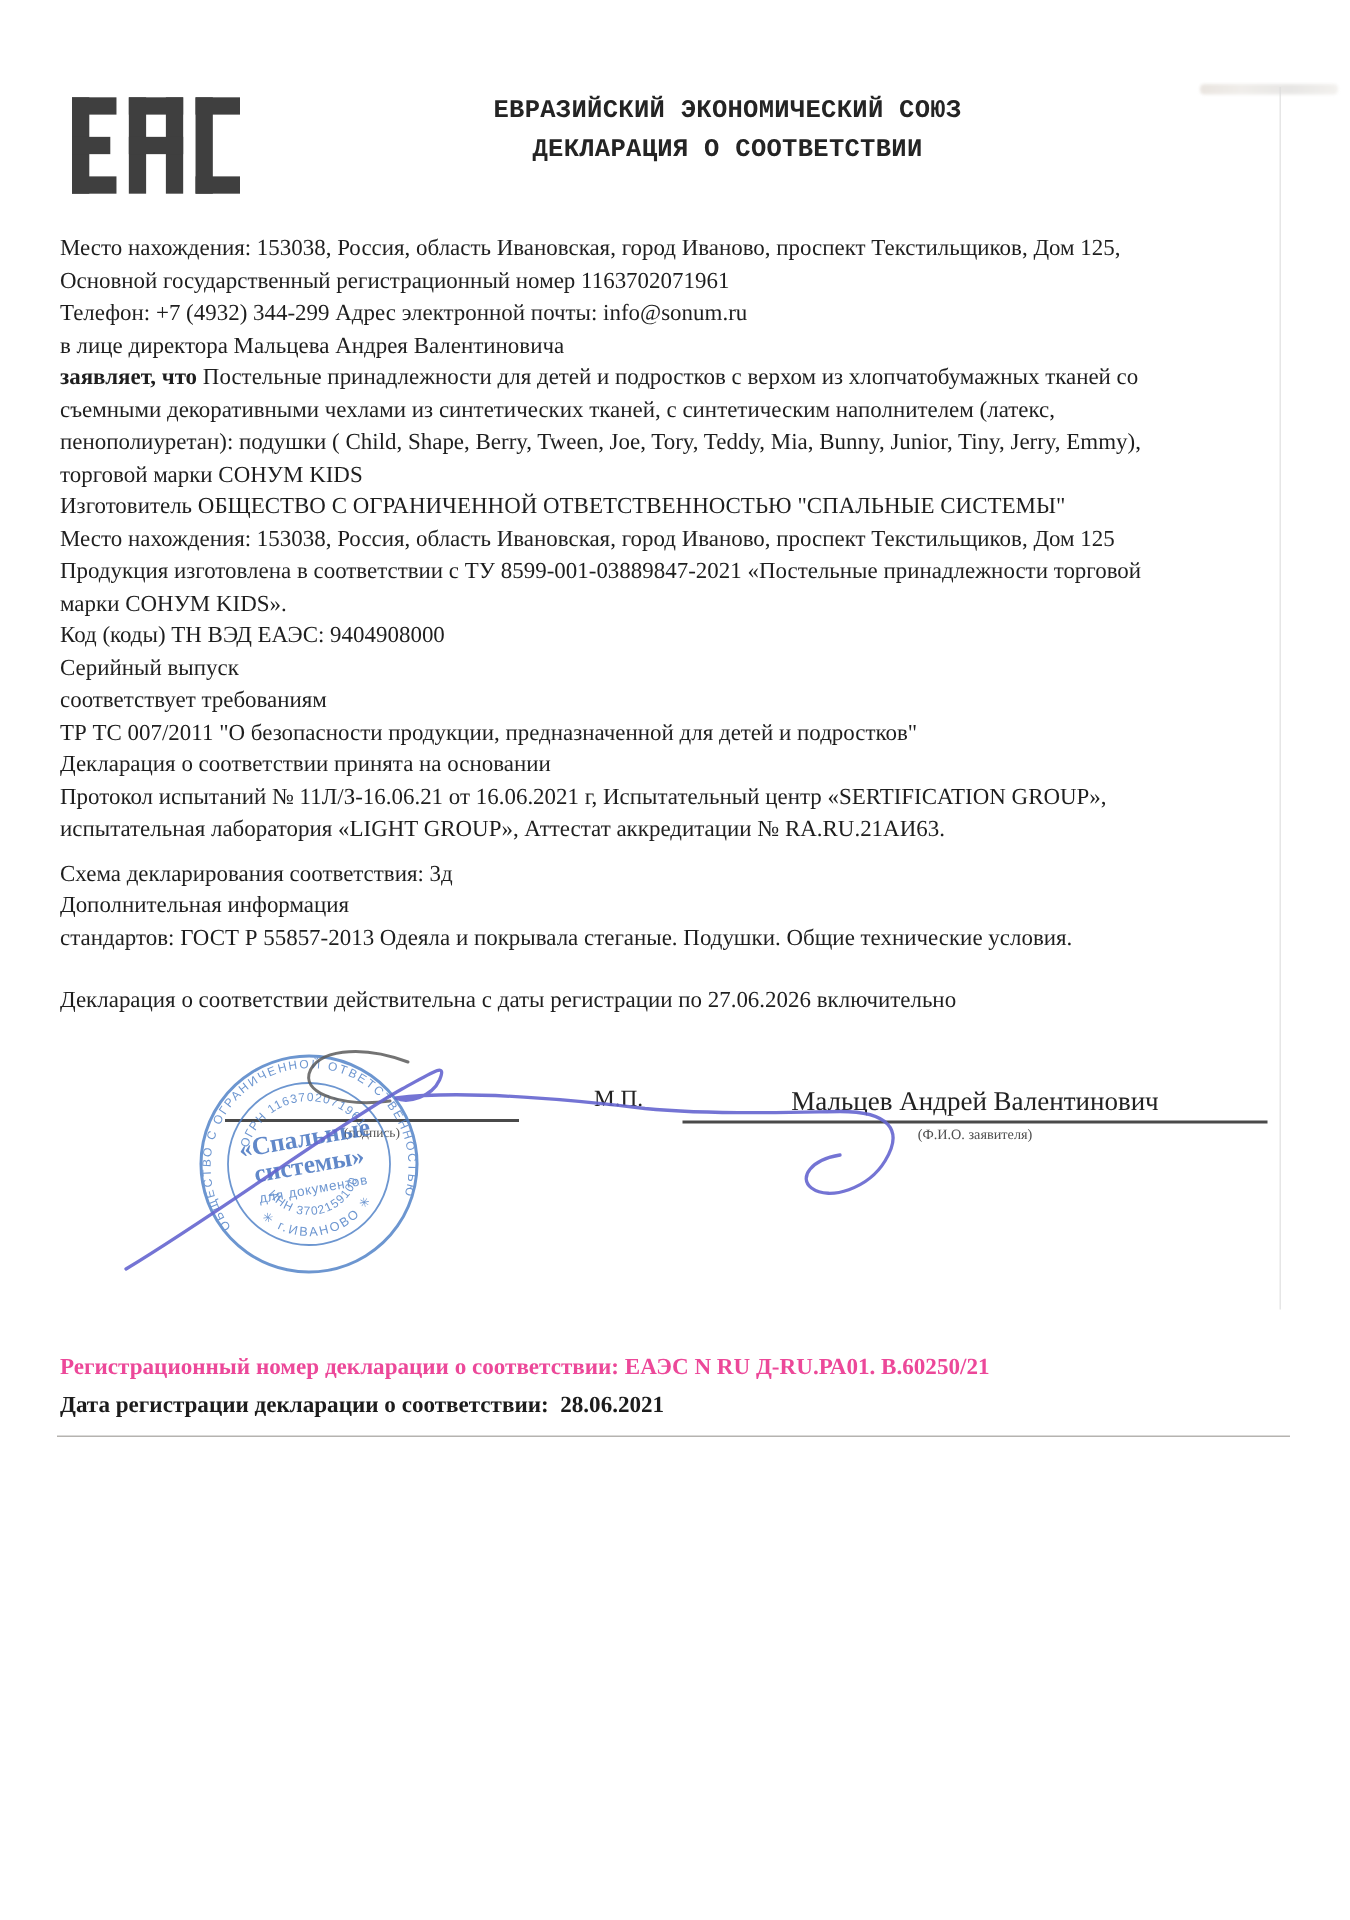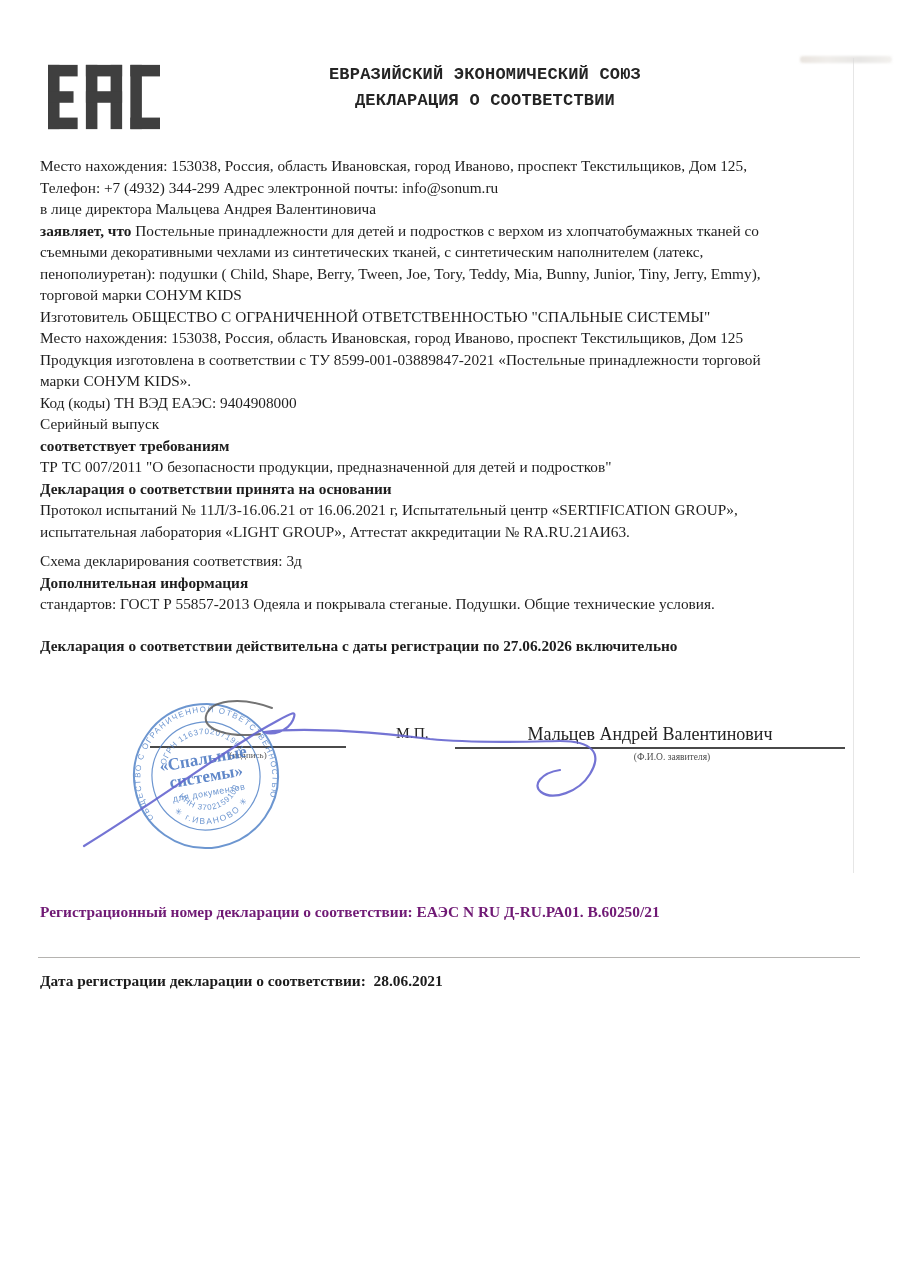--- a/index.html
+++ b/index.html
@@ -15,31 +15,31 @@
     font-family:Liberation Mono, monospace;font-weight:bold;
     font-size:17px;line-height:25.5px;color:#242424;letter-spacing:.2px;
   }
   
   .doc-body{position:absolute;left:40px;top:155px;width:830px;}
   .doc-line{
     font-size:15.3px;line-height:21.5px;height:21.5px;white-space:pre;
     color:#1e1e1e;
   }
   .doc-line b{font-weight:bold;}
-  .doc-line.bold{font-weight:bold;}
+  .doc-line.bold{font-weight:normal;}
   
   .mp-label{position:absolute;left:396px;top:724px;font-size:15.5px;color:#222;}
   .sign-line-left{position:absolute;left:150px;top:746px;width:196px;height:2px;background:#4a4a4a;}
   .sign-caption-left{position:absolute;left:150px;top:750px;width:196px;text-align:center;font-size:9px;color:#555;}
   .sign-line-right{position:absolute;left:455px;top:747px;width:390px;height:1.5px;background:#4a4a4a;}
   .signer-name{position:absolute;left:455px;top:724px;width:390px;text-align:center;font-size:18px;color:#222;}
-  .signer-caption{position:absolute;left:477px;top:752px;width:390px;text-align:center;font-size:9.5px;color:#4c4c4c;font-family:Liberation Serif, serif;}
+  .signer-caption{position:absolute;left:455px;top:752px;width:390px;text-align:center;font-size:9.5px;color:#4c4c4c;font-family:Liberation Serif, serif;}
   
-  .footer-reg{position:absolute;left:40px;top:903px;font-size:15.4px;font-weight:bold;white-space:pre;color:#701a75;}
-  .footer-date{position:absolute;left:40px;top:972px;font-size:15.4px;font-weight:bold;white-space:pre;color:#1c1c1c;}
+  .footer-reg{position:absolute;left:40px;top:903px;font-size:15.4px;font-weight:bold;white-space:pre;color:#ec4899;}
+  .footer-date{position:absolute;left:40px;top:928px;font-size:15.4px;font-weight:bold;white-space:pre;color:#1c1c1c;}
   .footer-rule{position:absolute;left:38px;top:957px;width:822px;height:1px;background:#a3a09c;opacity:.8;}
   
   .artifact-smudge{position:absolute;left:800px;top:56px;width:92px;height:7px;
     background:linear-gradient(90deg,#d8cfc6 0%,#e4e0da 30%,#d4d2cf 65%,#e9e6e1 100%);
     filter:blur(1.2px);opacity:.55;border-radius:3px;}
   .artifact-edge{position:absolute;left:853px;top:58px;width:1px;height:815px;background:#dcdcdc;opacity:.7;}
   
   .ink-overlay{position:absolute;left:0;top:0;width:900px;height:1280px;pointer-events:none;}
   .stamp-ring-text{font-family:"Liberation Sans", sans-serif;}
 </style>
@@ -67,20 +67,21 @@
     </g>
   </svg>
 
   <div class="header-title">
     <div>ЕВРАЗИЙСКИЙ ЭКОНОМИЧЕСКИЙ СОЮЗ</div>
     <div>ДЕКЛАРАЦИЯ О СООТВЕТСТВИИ</div>
   </div>
 
   <div class="doc-body">
       <div class="doc-line">Место нахождения: 153038, Россия, область Ивановская, город Иваново, проспект Текстильщиков, Дом 125,</div>
+      <div class="doc-line">Основной государственный регистрационный номер 1163702071961</div>
       <div class="doc-line">Телефон: +7 (4932) 344-299 Адрес электронной почты: info@sonum.ru</div>
       <div class="doc-line">в лице директора Мальцева Андрея Валентиновича</div>
       <div class="doc-line"><b>заявляет, что</b> Постельные принадлежности для детей и подростков с верхом из хлопчатобумажных тканей со</div>
       <div class="doc-line">съемными декоративными чехлами из синтетических тканей, с синтетическим наполнителем (латекс,</div>
       <div class="doc-line">пенополиуретан): подушки ( Child, Shape, Berry, Tween, Joe, Tory, Teddy, Mia, Bunny, Junior, Tiny, Jerry, Emmy),</div>
       <div class="doc-line">торговой марки СОНУМ KIDS</div>
       <div class="doc-line">Изготовитель ОБЩЕСТВО С ОГРАНИЧЕННОЙ ОТВЕТСТВЕННОСТЬЮ "СПАЛЬНЫЕ СИСТЕМЫ"</div>
       <div class="doc-line">Место нахождения: 153038, Россия, область Ивановская, город Иваново, проспект Текстильщиков, Дом 125</div>
       <div class="doc-line">Продукция изготовлена в соответствии с ТУ 8599-001-03889847-2021 «Постельные принадлежности торговой</div>
       <div class="doc-line">марки СОНУМ KIDS».</div>

